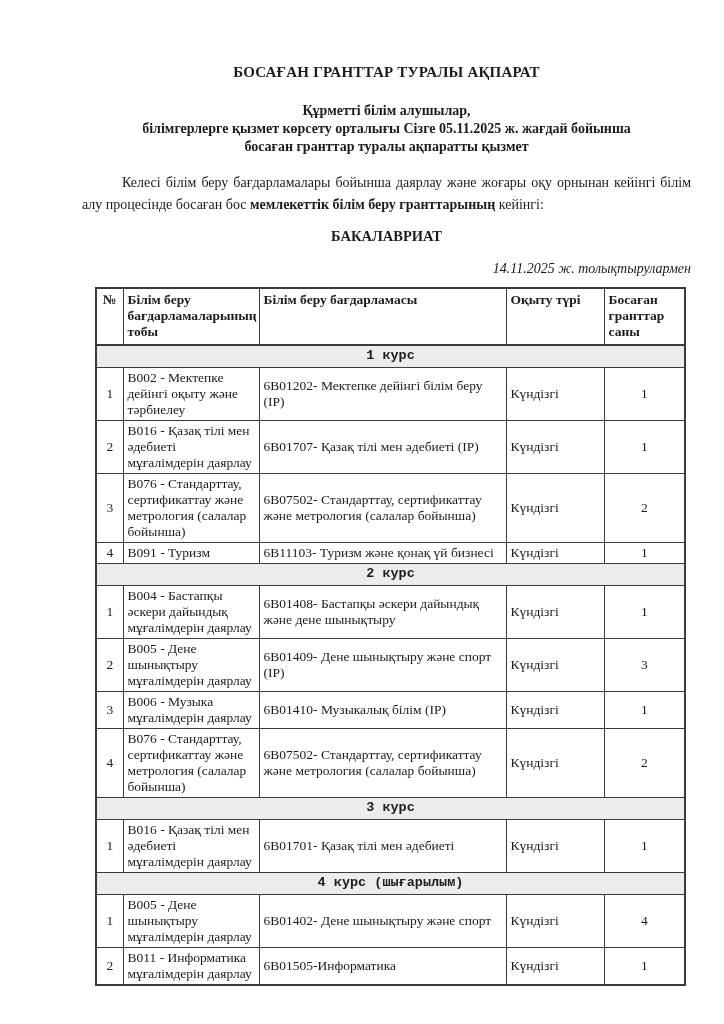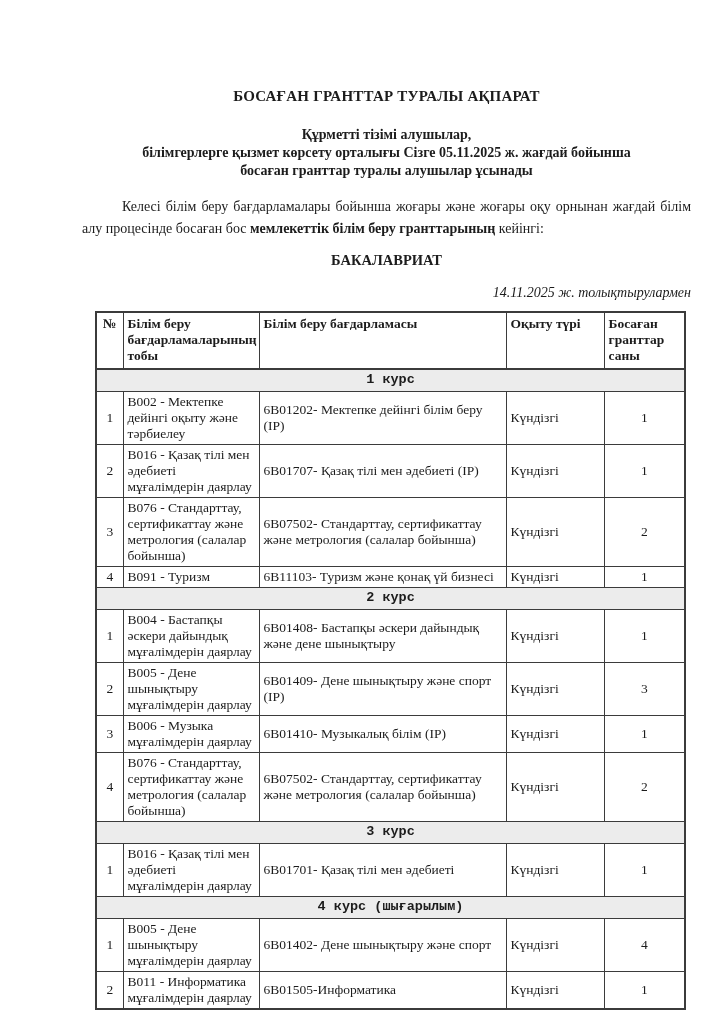--- a/index.html
+++ b/index.html
@@ -5,21 +5,21 @@
   * { margin: 0; padding: 0; box-sizing: border-box; }
   html, body { background: #ffffff; }
   body {
     width: 724px; height: 1024px;
     font-family: "Liberation Serif", "DejaVu Serif", serif;
     color: #1c1c1c;
     overflow: hidden;
   }
   .page {
     width: 724px; height: 1024px;
-    padding-top: 88px;
+    padding-top: 64px;
     background: #ffffff;
   }
   .text-col {            
     margin-left: 82px;
     width: 609px;
   }
   .doc-title {
     text-align: center;
     font-weight: bold;
     font-size: 15px;
@@ -89,26 +89,26 @@
 </style>
 </head>
 <body>
 
 <div class="page">
 
   <div class="text-col">
     <div class="doc-title">БОСАҒАН ГРАНТТАР ТУРАЛЫ АҚПАРАТ</div>
 
     <div class="greeting">
-      <div>Құрметті тізімі алушылар,</div>
+      <div>Құрметті білім алушылар,</div>
       <div>білімгерлерге қызмет көрсету орталығы Сізге 05.11.2025 ж. жағдай бойынша</div>
-      <div>босаған гранттар туралы алушылар ұсынады</div>
+      <div>босаған гранттар туралы ақпаратты қызмет</div>
     </div>
 
-    <p class="intro"><span>Келесі білім беру бағдарламалары бойынша жоғары және жоғары оқу орнынан жағдай білім алу процесінде босаған бос </span><b>мемлекеттік білім беру гранттарының</b><span> кейінгі:</span></p>
+    <p class="intro"><span>Келесі білім беру бағдарламалары бойынша даярлау және жоғары оқу орнынан кейінгі білім алу процесінде босаған бос </span><b>мемлекеттік білім беру гранттарының</b><span> кейінгі:</span></p>
 
     <div class="bachelor">БАКАЛАВРИАТ</div>
 
     <div class="date-note">14.11.2025 ж. толықтырулармен</div>
   </div>
 
   <table class="grants">
     <colgroup>
       <col style="width:27px">
       <col style="width:136px">

